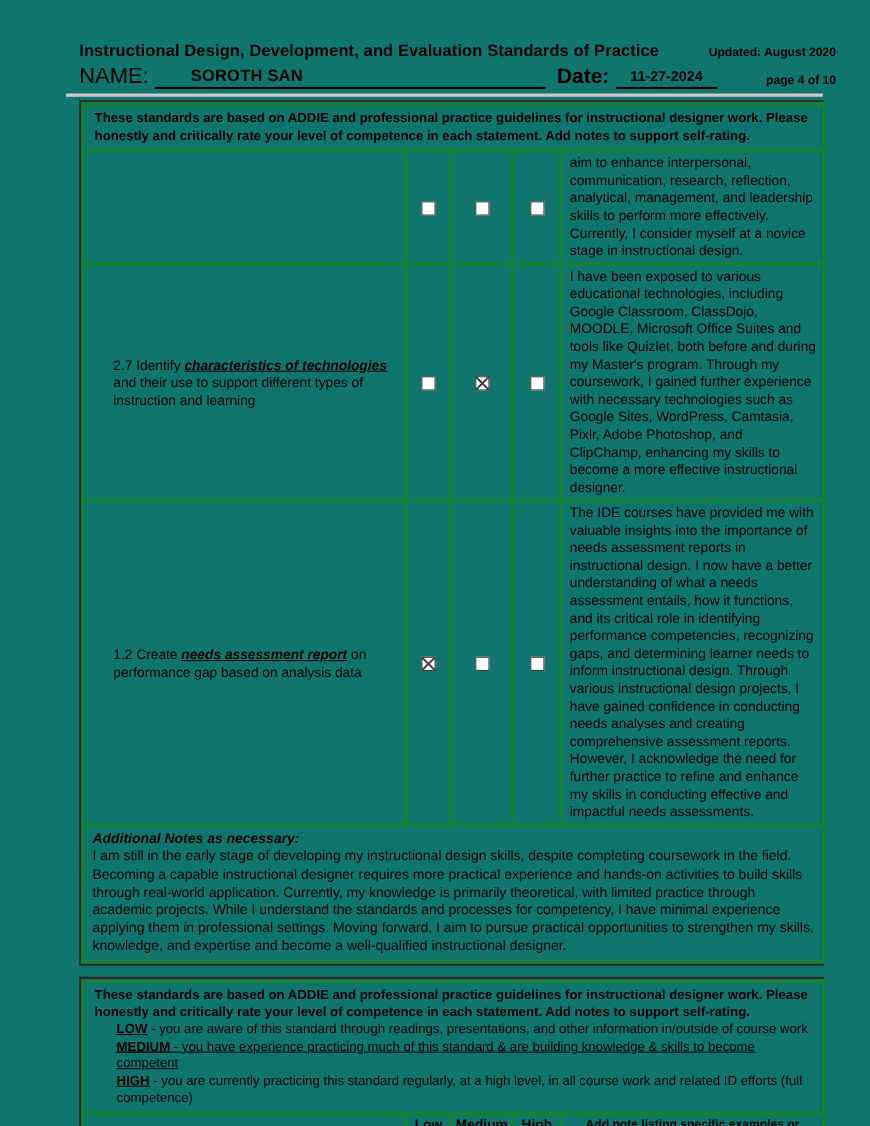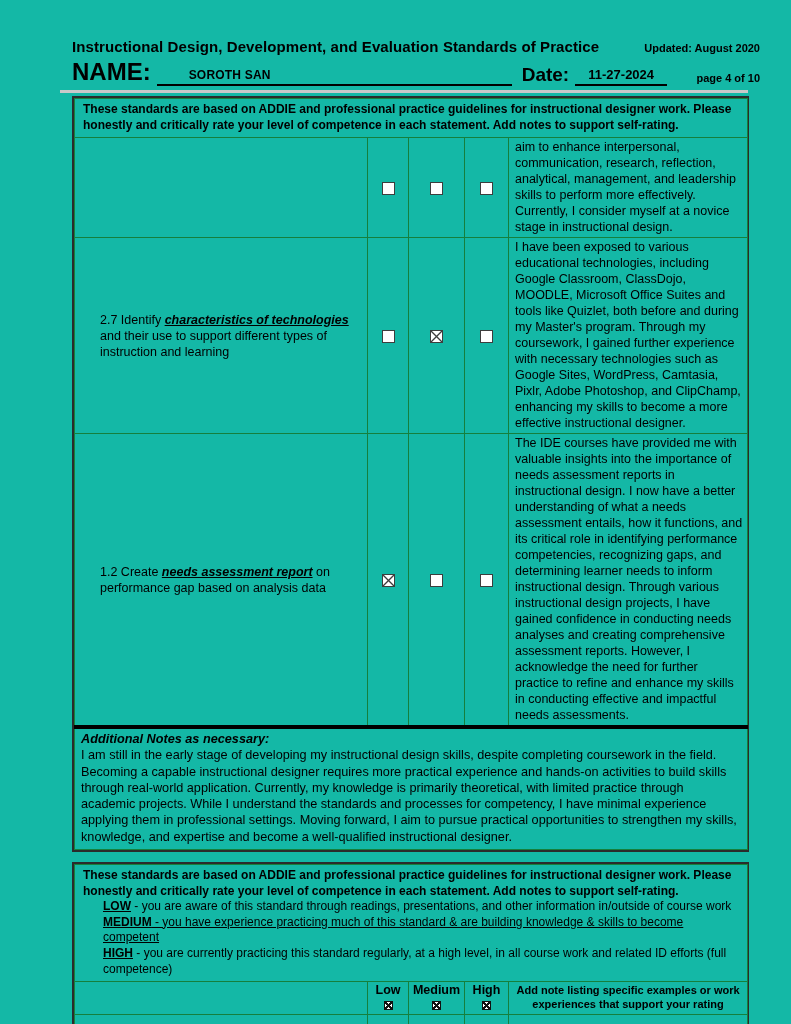--- a/index.html
+++ b/index.html
@@ -1,39 +1,39 @@
 <!DOCTYPE html>
 <html><head>
 <meta charset="utf-8">
 <style>
   * { margin:0; padding:0; box-sizing:border-box; }
   html,body { background:#ffffff; }
   .page {
-    width:791px; height:1024px; background:#14b8a6; overflow:hidden;
+    width:791px; height:1024px; background:#0f766e; overflow:hidden;
     font-family:"Liberation Sans", sans-serif; color:#000; position:relative;
   }
   .content { padding:38px 31px 0 72px; width:791px; }
 
   
   .title-row { display:flex; align-items:baseline; justify-content:space-between; width:688px; }
   .doc-title { font-size:15px; font-weight:bold; letter-spacing:.1px; }
   .updated { font-size:11px; font-weight:bold; white-space:nowrap; }
   .name-row { display:flex; align-items:flex-end; width:688px; margin-top:3px; }
-  .name-label { font-size:24px; font-weight:bold;text-align:center; }
-  .name-line { flex:0 0 355px; border-bottom:2.5px solid #000; margin-left:6px; padding-left:32px; font-size:12px; font-weight:bold; letter-spacing:.2px; line-height:18px; }
+  .name-label { font-size:20px; font-weight:normal;text-align:center; }
+  .name-line { flex:0 0 355px; border-bottom:2.5px solid #000; margin-left:6px; padding-left:32px; font-size:15px; font-weight:bold; letter-spacing:.2px; line-height:18px; }
   .date-label { font-size:19px; font-weight:bold; margin-left:10px; }
   .date-line { flex:0 0 92px; border-bottom:2.5px solid #000; margin-left:6px; text-align:center; font-size:13px; font-weight:bold; line-height:18px; }
   .page-num { font-size:11px; font-weight:bold; margin-left:auto; padding-bottom:2px; white-space:nowrap; }
   .gray-rule { height:3px; background:#c9c9c9; width:688px; margin:4px 0 3px -12px; }
 
   
   table { border-collapse:collapse; table-layout:fixed; width:673px; }
   .t-wrap1 { border:2px solid #2b2b2b; width:677px; }
   .t-wrap2 { border:2px solid #2b2b2b; border-bottom:none; width:677px; margin-top:10px; }
-  td { border:1px solid #15803d; vertical-align:top; font-size:12.5px; line-height:1.28; overflow:hidden; }
+  td { border:4px solid #15803d; vertical-align:top; font-size:12.5px; line-height:1.28; overflow:hidden; }
   .col-stmt  { width:293px; }
   .col-low   { width:41px; }
   .col-med   { width:56px; }
   .col-high  { width:44px; }
   .col-note  { width:239px; }
 
   .intro-cell { font-weight:bold; font-size:12px; line-height:1.3; padding:3px 8px 4px 8px; }
   .stmt-cell  { vertical-align:middle; padding:6px 10px 6px 25px;margin-left:12px; }
   .cb-cell    { vertical-align:middle; text-align:center; }
   .note-cell  { padding:1px 4px 2px 6px; }

